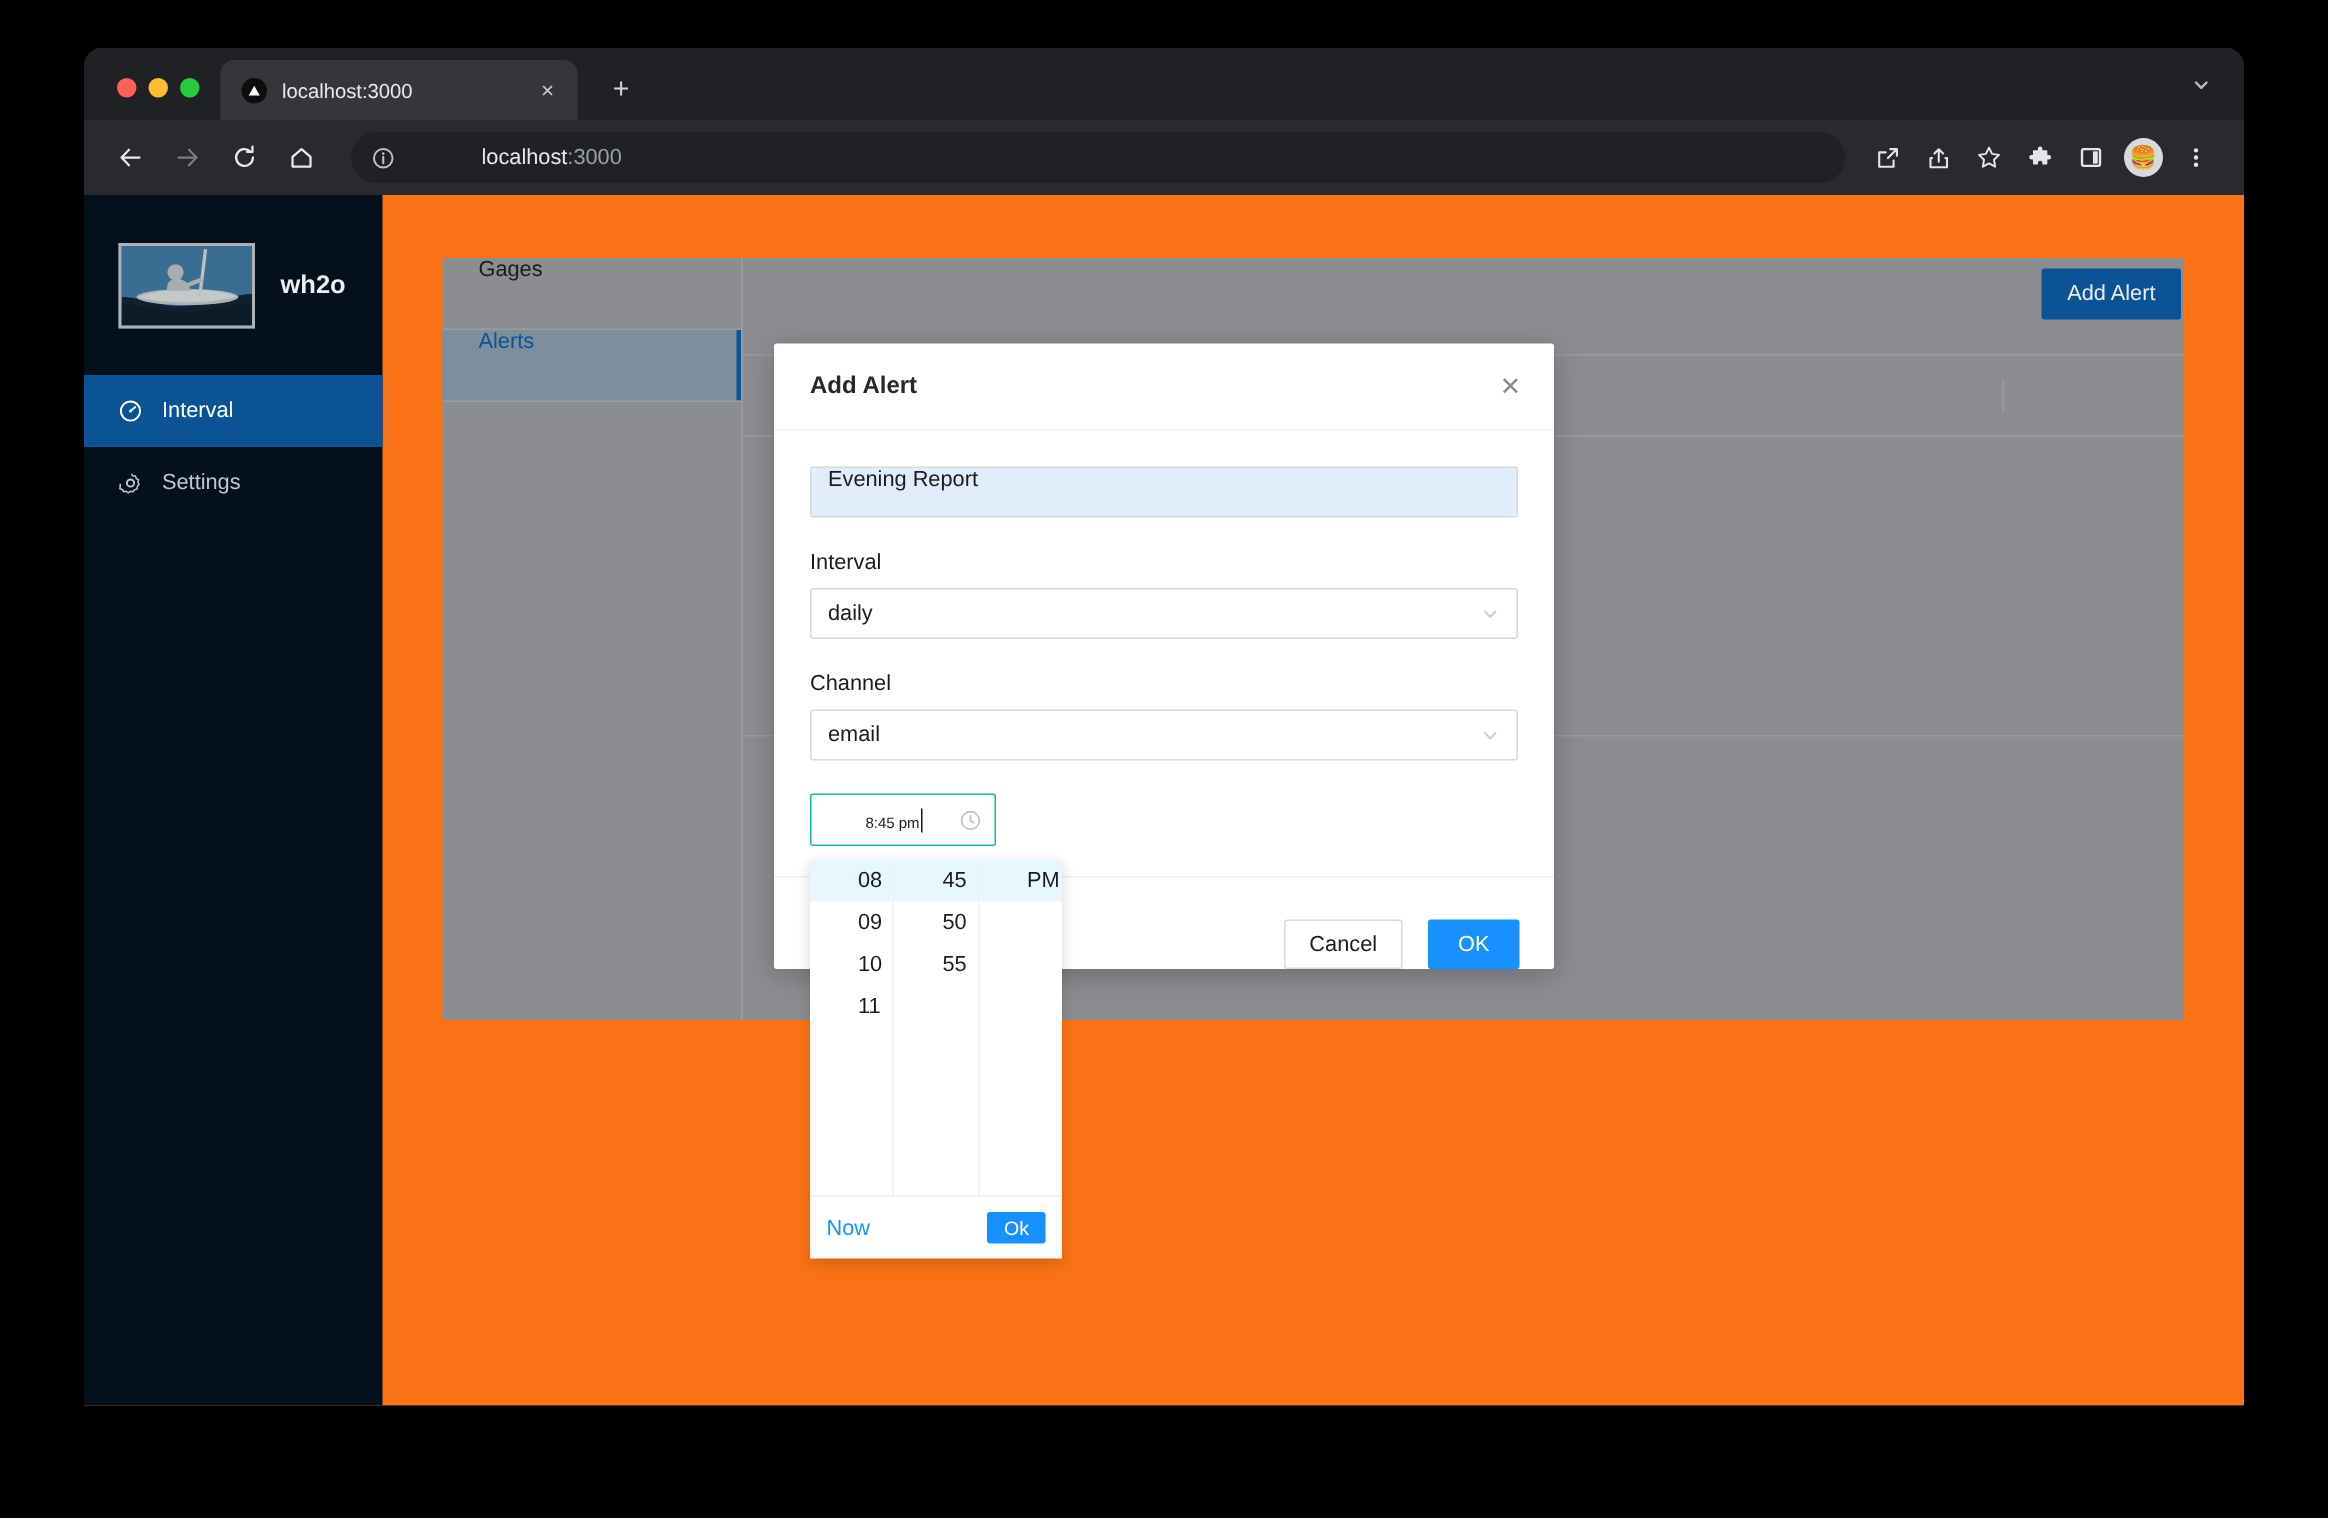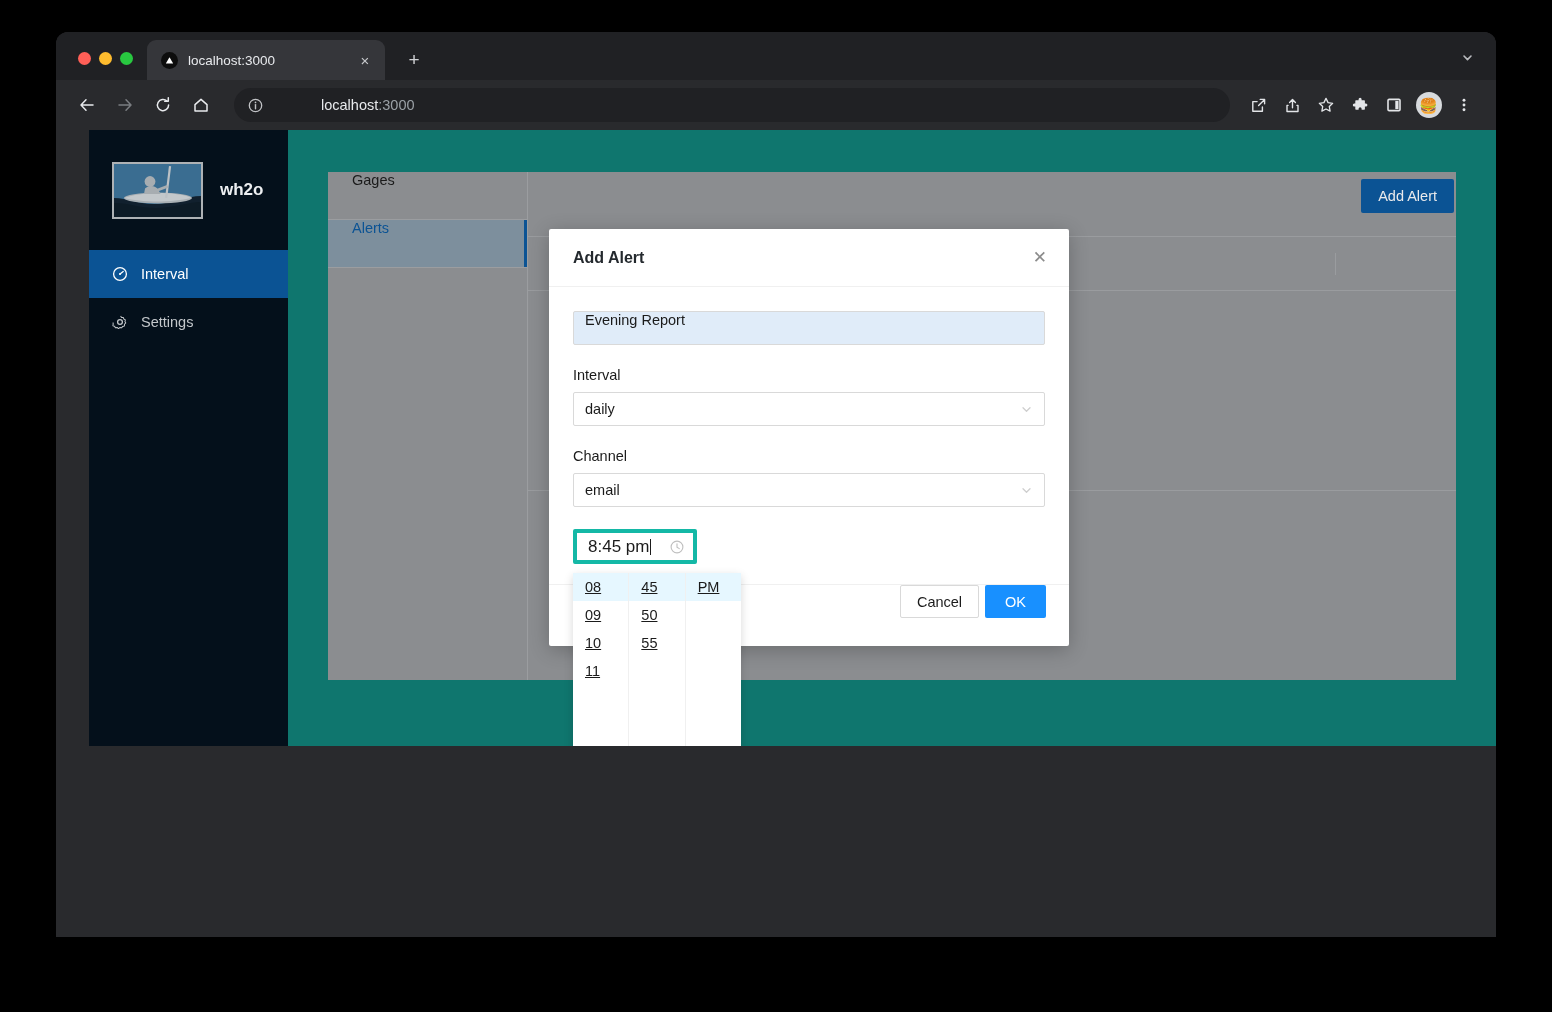--- a/index.html
+++ b/index.html
@@ -112,25 +112,24 @@
     background: #d7dadd;
     display: flex; align-items: center; justify-content: center;
     font-size: 15px; line-height: 1;
     margin: 0 4px;
     flex: 0 0 auto;
   }
 
   
   #viewport {
     position: relative;
-    height: 616px;
+    height: 807px;
     display: flex;
-    background: #0f766e;
+    background: #f97316;
     overflow: hidden;
-    margin-left: 33px;
   }
 
   
   #sidebar {
     width: 199px;
     background: #04101b;
     flex: 0 0 auto;
     position: relative;
     z-index: 2;
   }
@@ -251,38 +250,38 @@
     padding: 0 11px;
     font-size: 14.5px; color: #1b1b1b;
     border-radius: 2px;
   }
   .select-input .sel-value { flex: 1 1 auto; }
   .select-chevron { color: #cfcfcf; display: flex; flex: 0 0 auto; }
 
   #time-field-group { margin-bottom: 0; position: relative; }
   #time-input {
     width: 124px; height: 35px;
-    border: 4px solid #14b8a6;
+    border: 1px solid #14b8a6;
     background: #fff;
     border-radius: 2px;
     display: flex; align-items: center;
     padding: 0 9px 0 11px;
-    font-size: 17px; color: #1b1b1b;
+    font-size: 10px; color: #1b1b1b; text-align: center;
   }
   #time-input-value { flex: 1 1 auto; white-space: nowrap; }
   #time-caret {
     display: inline-block; width: 1px; height: 16px;
     background: #1b1b1b; margin-left: 1px; vertical-align: -3px;
   }
   #clock-icon { color: #bfbfbf; display: flex; flex: 0 0 auto; }
 
   #modal-footer {
     height: 62px;
-    display: flex; align-items: flex-start; justify-content: flex-end;
-    gap: 6px;
+    display: flex; align-items: flex-end; justify-content: flex-end;
+    gap: 17px;
     padding: 0 23px;
     border-top: 1px solid #f0f0f0;
   }
   .btn {
     height: 33px;
     border-radius: 2px;
     display: flex; align-items: center; justify-content: center;
     font-size: 14.5px;
   }
   #cancel-button { background: #fff; border: 1px solid #d9d9d9; color: #1b1b1b; padding: 0 16px; }
@@ -300,22 +299,22 @@
   #tp-columns { display: flex; height: 224px; }
   .tp-col {
     flex: 1 1 0;
     border-right: 1px solid #f0f0f0;
     overflow: hidden;
   }
   .tp-col:last-child { border-right: none; }
   .tp-cell {
     height: 28px;
     display: flex; align-items: center;
-    padding-left: 12px;
-    font-size: 14.5px; color: #1b1b1b; text-decoration: underline;
+    padding-left: 32px;
+    font-size: 14.5px; color: #1b1b1b;
   }
   .tp-cell.selected { background: #e6f7ff; }
   #tp-footer {
     height: 42px;
     border-top: 1px solid #f0f0f0;
     display: flex; align-items: center; justify-content: space-between;
     padding: 0 11px;
   }
   #tp-now { color: #1890ff; font-size: 14.5px; }
   #tp-ok {

